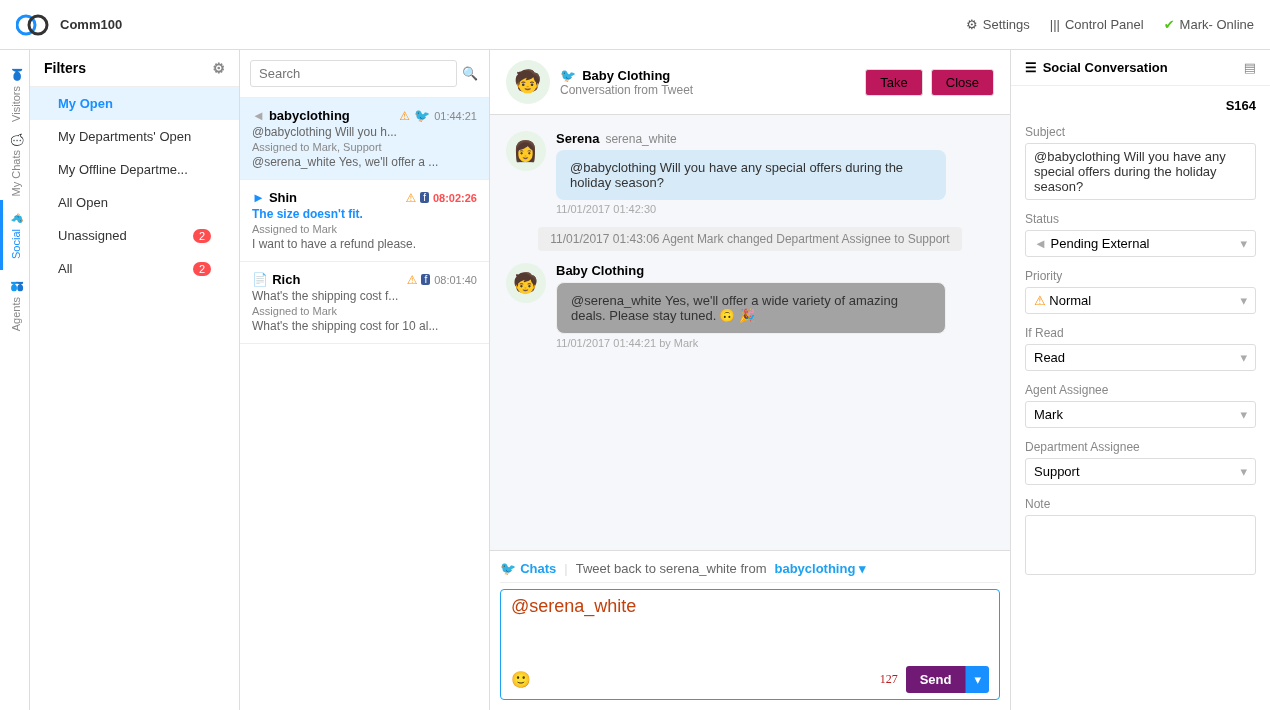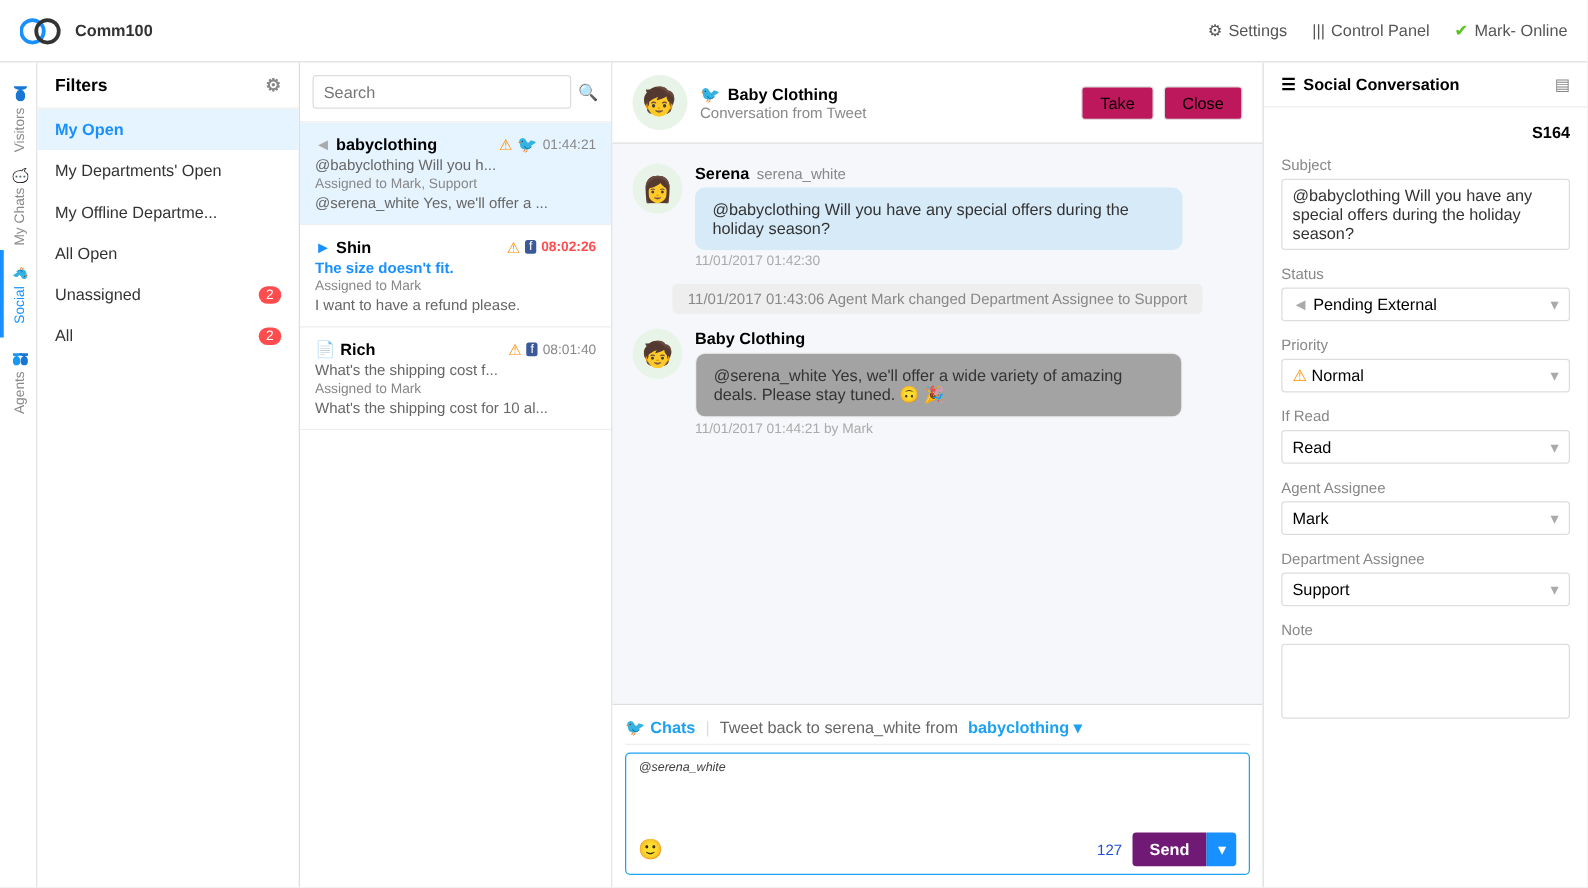--- a/index.html
+++ b/index.html
@@ -19,21 +19,21 @@
     .vert-sidebar { width: 30px; background: #fff; border-right: 1px solid #ddd; display: flex; flex-direction: column; align-items: center; padding-top: 10px; gap: 0; }
     .vert-item { width: 30px; height: 70px; display: flex; flex-direction: column; align-items: center; justify-content: center; cursor: pointer; color: #888; font-size: 10px; gap: 4px; border-left: 3px solid transparent; }
     .vert-item.active { border-left: 3px solid #1890ff; color: #1890ff; }
     .vert-item span { writing-mode: vertical-rl; transform: rotate(180deg); font-size: 11px; }
 
     
     .left-panel { width: 210px; background: #fff; border-right: 1px solid #ddd; display: flex; flex-direction: column; flex-shrink: 0; }
     .filters-header { display: flex; align-items: flex-end; justify-content: space-between; padding: 10px 14px; border-bottom: 1px solid #eee; }
     .filters-header span { font-weight: bold; font-size: 14px; }
     .filter-list { flex: 1; overflow-y: auto; }
-    .filter-item { padding: 9px 14px; cursor: pointer; color: #333; display: flex; align-items: flex-end; justify-content: space-between; }
+    .filter-item { padding: 9px 28px; cursor: pointer; color: #333; display: flex; align-items: flex-end; justify-content: space-between; }
     .filter-item.active { background: #e6f4ff; color: #1890ff; font-weight: bold; }
     .filter-badge { background: #ff4d4f; color: #fff; border-radius: 10px; padding: 1px 6px; font-size: 11px; }
 
     
     .conv-panel { width: 250px; background: #fff; border-right: 1px solid #ddd; display: flex; flex-direction: column; flex-shrink: 0; }
     .search-box { padding: 10px; border-bottom: 1px solid #eee; display: flex; align-items: center; gap: 6px; }
     .search-box input { flex: 1; border: 1px solid #ddd; border-radius: 3px; padding: 5px 8px; font-size: 13px; }
     .search-icon-btn { cursor: pointer; color: #888; }
     .conv-list { flex: 1; overflow-y: auto; }
     .conv-item { padding: 10px 12px; border-bottom: 1px solid #eee; cursor: pointer; position: relative; }
@@ -74,23 +74,23 @@
     .system-msg { text-align: center; color: #888; font-size: 12px; background: #eee; border-radius: 4px; padding: 5px 12px; align-self: center; }
 
     
     .reply-area { background: #fff; border-top: 1px solid #ddd; padding: 10px; }
     .reply-toolbar { display: flex; align-items: center; gap: 8px; margin-bottom: 6px; border-bottom: 1px solid #eee; padding-bottom: 6px; }
     .reply-tw-btn { display: flex; align-items: center; gap: 4px; color: #1da1f2; font-weight: bold; font-size: 13px; }
     .reply-divider { color: #ddd; }
     .reply-to-text { font-size: 13px; color: #666; }
     .reply-account { color: #1da1f2; font-weight: bold; cursor: pointer; }
     .reply-input-wrapper { border: 1px solid #1da1f2; border-radius: 4px; padding: 6px 10px; min-height: 70px; position: relative; }
-    .reply-input { width: 100%; border: none; outline: none; font-size: 10px; resize: none; min-height: 50px; color: #404040; font-style: italic; }
+    .reply-input { width: 100%; border: none; outline: none; font-size: 18px; resize: none; min-height: 50px; color: #c2410c; }
     .reply-bottom { display: flex; align-items: center; justify-content: space-between; margin-top: 4px; }
-    .reply-char-count { font-size: 12px; color: #1d4ed8; }
+    .reply-char-count { font-size: 12px; color: #b91c1c; font-family: Liberation Serif, serif; }
     .send-btn { background: #701a75; color: #fff; border: none; border-radius: 3px 0 0 3px; padding: 6px 14px; cursor: pointer; font-size: 13px; font-weight: bold; }
     .send-dropdown { background: #1890ff; color: #fff; border: none; border-left: 1px solid #096dd9; border-radius: 0 3px 3px 0; padding: 6px 8px; cursor: pointer; }
     .send-group { display: flex; }
 
     
     .right-panel { width: 260px; background: #fff; border-left: 1px solid #ddd; display: flex; flex-direction: column; flex-shrink: 0; overflow-y: auto; }
     .right-panel-header { display: flex; align-items: center; justify-content: space-between; padding: 10px 14px; border-bottom: 1px solid #eee; }
     .right-panel-title { font-weight: bold; font-size: 14px; display: flex; align-items: center; gap: 6px; }
     .right-panel-body { padding: 12px 14px; display: flex; flex-direction: column; gap: 12px; }
     .ticket-id { font-weight: bold; font-size: 13px; text-align: right; }

